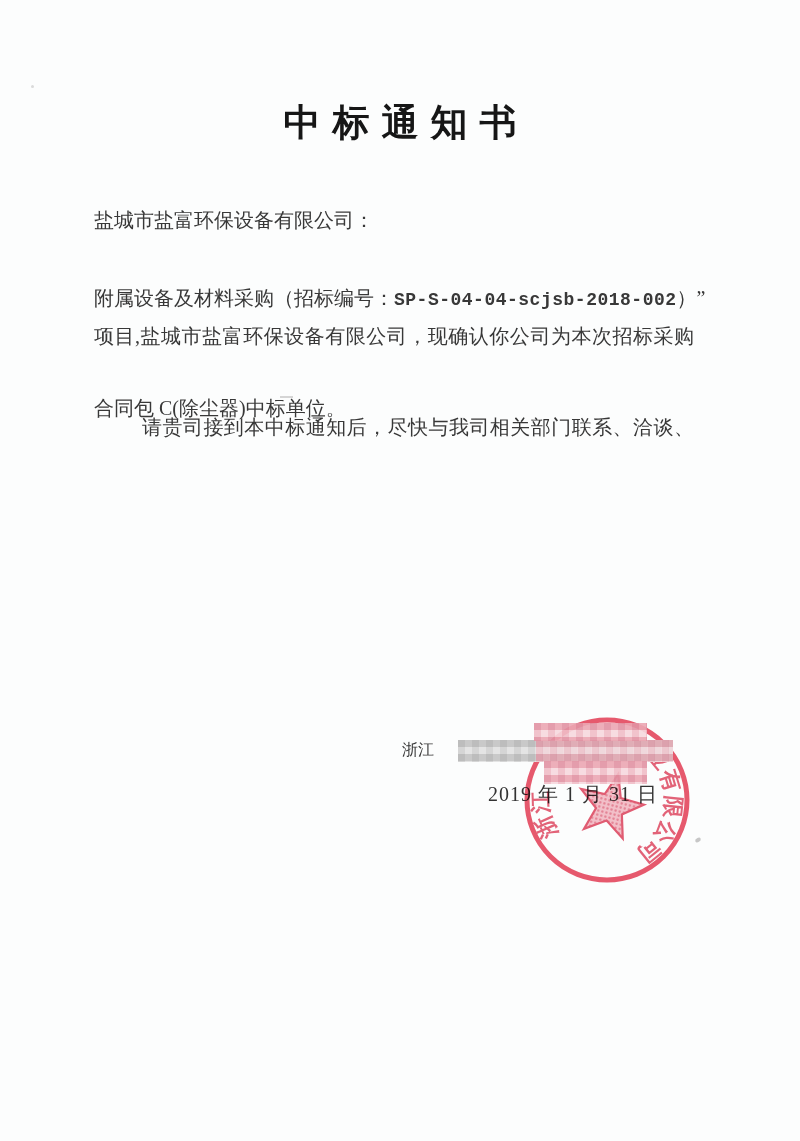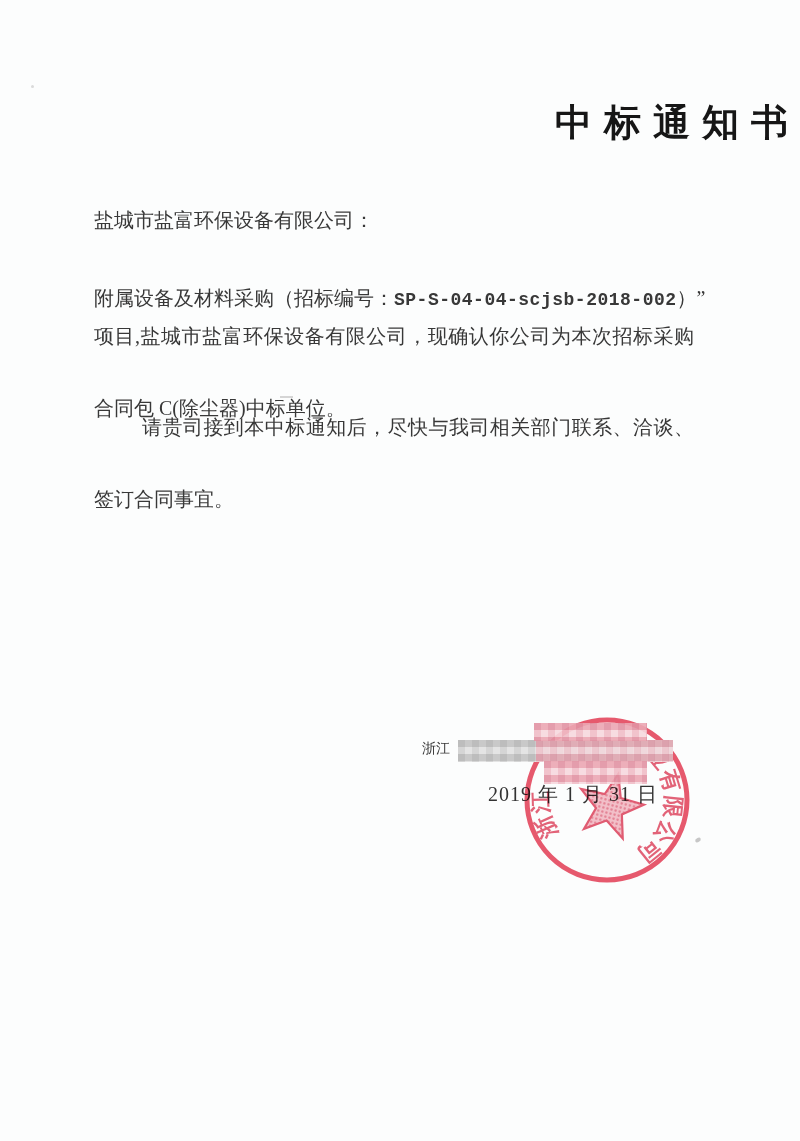--- a/index.html
+++ b/index.html
@@ -5,21 +5,21 @@
   html,body{margin:0;padding:0;}
   .page{
     position:relative;
     width:800px;height:1141px;
     background:#fcfdfd;
     overflow:hidden;
     font-family:"Liberation Serif","DejaVu Serif",serif;
   }
   .title{
     position:absolute;top:98px;left:0;width:800px;
-    margin:0;text-align:right;
+    margin:0;text-align:center;
     font-family:"Liberation Sans","DejaVu Sans",sans-serif;
     font-weight:700;font-size:37px;color:#161616;
     letter-spacing:12px;padding-left:12px;box-sizing:border-box;
   }
   .l{
     position:absolute;left:94px;width:600px;
     font-size:20px;color:#383838;line-height:28px;
     white-space:nowrap;
   }
   .wrapok{white-space:normal;margin-top:34px;}
@@ -40,21 +40,21 @@
   }
   .mz-inline{
     display:inline-block;width:114px;height:20px;
     vertical-align:-3px;margin:0 2px;
   }
   .patch{position:absolute;z-index:6;}
   .band{left:458px;top:740px;width:215px;height:22px;}
   .band-pink{position:absolute;left:78px;top:0;right:0;bottom:0;opacity:.75;}
   .patch-top{left:534px;top:723px;width:113px;height:18px;opacity:.9;}
   .patch-bottom{left:544px;top:761px;width:103px;height:23px;opacity:.9;}
-  .sig{position:absolute;left:422px;top:740px;font-size:14px;color:#383838;z-index:2;}
+  .sig{position:absolute;left:402px;top:740px;font-size:16px;color:#383838;z-index:2;}
   .date{position:absolute;left:488px;top:781px;font-size:20px;color:#333;z-index:2;letter-spacing:1px;}
   .seal{
     position:absolute;left:505px;top:698px;width:204px;height:204px;
     z-index:4;mix-blend-mode:multiply;opacity:.92;
   }
   .seal text{
     font-family:"Liberation Serif","DejaVu Serif",serif;
     font-weight:700;font-size:22px;
   }
   .speck{position:absolute;background:#9a9a9a;border-radius:50%;z-index:1;}
@@ -73,21 +73,20 @@
 
 
   <div class="l" style="top:284px"><span>附属设备及材料采购（招标编号：</span><span class="code">SP-S-04-04-scjsb-2018-002</span><span>）”</span></div>
 
   <div class="l just" style="top:322px">项目,盐城市盐富环保设备有限公司，现确认你公司为本次招标采购</div>
 
   <div class="l wrapok" style="top:360px">合同包 C(除尘器)中标单位。</div>
 
   <div class="l just ind" style="top:413px">请贵司接到本中标通知后，尽快与我司相关部门联系、洽谈、</div>
 
-  <div class="l wrapok" style="top:451px">签订合同事宜。</div>
 
 
   <div class="sig">浙江</div>
   <div class="date">2019 年 1 月 31 日</div>
 
   <svg class="seal" viewBox="0 0 204 204">
     <defs>
       <pattern id="halftone" width="4.2" height="4.2" patternUnits="userSpaceOnUse">
         <rect width="4.2" height="4.2" fill="#f5bcc6"></rect>
         <circle cx="2.1" cy="2.1" r="1.2" fill="#e5798d"></circle>

